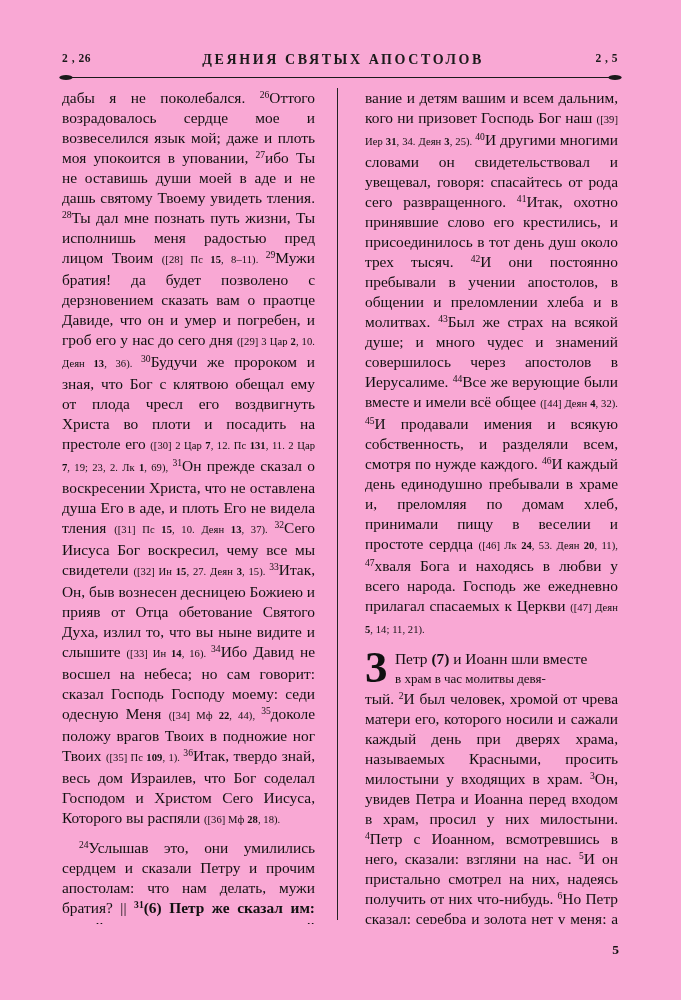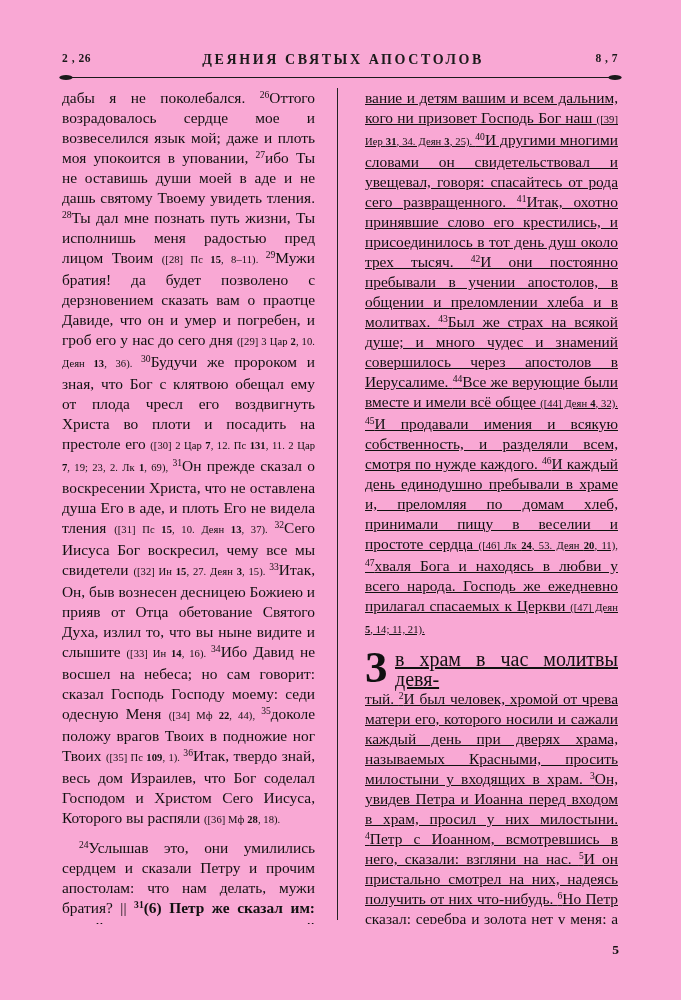--- a/index.html
+++ b/index.html
@@ -90,21 +90,21 @@
     height: 836px;
   }
   .col {
     position: absolute;
     top: 0;
     width: 253px;
     height: 836px;
     overflow: hidden;
   }
   .col.left  { left: 0px; }
-  .col.right { left: 303px; text-decoration: underline; }
+  .col.right { left: 303px; }
 
   .col p {
     margin: 0;
     text-align: justify;
     text-justify: inter-word;
     font-size: 15.4px;
     line-height: 20.0px;
     hyphens: manual;
     -webkit-hyphens: manual;
   }
@@ -136,42 +136,42 @@
   .chapter .dropcap {
     position: absolute;
     left: 0px;
     top: -2px;
     font-size: 45px;
     line-height: 40px;
     font-weight: bold;
     font-family: "Liberation Serif", "DejaVu Serif", serif;
   }
   .chapter p.first  { margin: 0; padding-left: 30px; text-align: justify; font-size: 15.4px; line-height: 20.0px; }
-  .chapter p.second { margin: 0; padding-left: 30px; text-align: justify; font-size: 20px; line-height: 20.0px; }
+  .chapter p.second { margin: 0; padding-left: 30px; text-align: justify; font-size: 13px; line-height: 20.0px; }
   .chapter p.rest   { margin: 0; text-align: justify; font-size: 15.4px; line-height: 20.0px; }
 
   
   .folio {
     position: absolute;
     right: 62px;
     bottom: 42px;
     font-size: 13.5px;
     font-weight: bold;
     color: #111111;
   }
 </style>
 </head>
 <body>
 
 <div class="page">
 
   <div class="runhead">
     <span class="runhead-side">2 , 26</span>
     <span class="runhead-title">ДЕЯНИЯ СВЯТЫХ АПОСТОЛОВ</span>
-    <span class="runhead-side">8 , 7</span>
+    <span class="runhead-side">2 , 5</span>
   </div>
 
   <div class="head-rule">
     <span class="cap left"></span>
     <span class="bar"></span>
     <span class="cap right"></span>
   </div>
 
   <div class="col-divider"></div>
 
@@ -179,20 +179,21 @@
 
     <div class="col left" id="col-left">
         <p>дабы я не поколебался. <sup class="vn">26</sup>Оттого возрадовалось сердце мое и возвеселился язык мой; даже и плоть моя упокоится в уповании, <sup class="vn">27</sup>ибо Ты не оставишь души моей в аде и не дашь святому Твоему увидеть тления. <sup class="vn">28</sup>Ты дал мне познать путь жизни, Ты исполнишь меня радостью пред лицом Твоим <span class="ref">([28] Пс <b>15</b>, 8–11). </span><sup class="vn">29</sup>Мужи братия! да будет позволено с дерзновением сказать вам о праотце Давиде, что он и умер и погребен, и гроб его у нас до сего дня <span class="ref">([29] 3 Цар <b>2</b>, 10. Деян <b>13</b>, 36). </span><sup class="vn">30</sup>Будучи же пророком и зная, что Бог с клятвою обещал ему от плода чресл его воздвигнуть Христа во плоти и посадить на престоле его <span class="ref">([30] 2 Цар <b>7</b>, 12. Пс <b>131</b>, 11. 2 Цар <b>7</b>, 19; 23, 2. Лк <b>1</b>, 69), </span><sup class="vn">31</sup>Он прежде сказал о воскресении Христа, что не оставлена душа Его в аде, и плоть Его не видела тления <span class="ref">([31] Пс <b>15</b>, 10. Деян <b>13</b>, 37). </span><sup class="vn">32</sup>Сего Иисуса Бог воскресил, чему все мы свидетели <span class="ref">([32] Ин <b>15</b>, 27. Деян <b>3</b>, 15). </span><sup class="vn">33</sup>Итак, Он, быв вознесен десницею Божиею и прияв от Отца обетование Святого Духа, излил то, что вы ныне видите и слышите <span class="ref">([33] Ин <b>14</b>, 16). </span><sup class="vn">34</sup>Ибо Давид не восшел на небеса; но сам говорит: сказал Господь Господу моему: седи одесную Меня <span class="ref">([34] Мф <b>22</b>, 44), </span><sup class="vn">35</sup>доколе положу врагов Твоих в подножие ног Твоих <span class="ref">([35] Пс <b>109</b>, 1). </span><sup class="vn">36</sup>Итак, твердо знай, весь дом Израилев, что Бог соделал Господом и Христом Сего Иисуса, Которого вы распяли <span class="ref">([36] Мф <b>28</b>, 18).</span></p>
         <p class="indent gap"><sup class="vn">24</sup>Услышав это, они умилились сердцем и сказали Петру и прочим апостолам: что нам делать, мужи братия? || <sup class="vn b">31</sup><span class="bold">(6) Петр же сказал им: покайтесь, и да крестится каждый из вас во имя Иисуса Христа для прощения грехов; и полу́чите дар Святого Духа. </span>Ибо вам принадлежит обето-</p>
       </div>
 
     <div class="col right" id="col-right">
         <p>вание и детям вашим и всем дальним, кого ни призовет Господь Бог наш <span class="ref">([39] Иер <b>31</b>, 34. Деян <b>3</b>, 25). </span><sup class="vn">40</sup>И другими многими словами он свидетельствовал и увещевал, говоря: спасайтесь от рода сего развращенного. <sup class="vn">41</sup>Итак, охотно принявшие слово его крестились, и присоединилось в тот день душ около трех тысяч. <sup class="vn">42</sup>И они постоянно пребывали в учении апостолов, в общении и преломлении хлеба и в молитвах. <sup class="vn">43</sup>Был же страх на всякой душе; и много чудес и знамений совершилось через апостолов в Иерусалиме. <sup class="vn">44</sup>Все же верующие были вместе и имели всё общее <span class="ref">([44] Деян <b>4</b>, 32). </span><sup class="vn">45</sup>И продавали имения и всякую собственность, и разделяли всем, смотря по нужде каждого. <sup class="vn">46</sup>И каждый день единодушно пребывали в храме и, преломляя по домам хлеб, принимали пищу в веселии и простоте сердца <span class="ref">([46] Лк <b>24</b>, 53. Деян <b>20</b>, 11), </span><sup class="vn">47</sup>хваля Бога и находясь в любви у всего народа. Господь же ежедневно прилагал спасаемых к Церкви <span class="ref">([47] Деян <b>5</b>, 14; 11, 21).</span></p>
         <div class="chapter">
           <span class="dropcap">3</span>
+          <p class="first">Петр <b>(7)</b> и Иоанн шли вместе</p>
           <p class="second">в храм в час молитвы девя-</p>
           <p class="rest">тый. <sup class="vn">2</sup>И был человек, хромой от чрева матери его, которого носили и сажали каждый день при дверях храма, называемых Красными, просить милостыни у входящих в храм. <sup class="vn">3</sup>Он, увидев Петра и Иоанна перед входом в храм, просил у них милостыни. <sup class="vn">4</sup>Петр с Иоанном, всмотревшись в него, сказали: взгляни на нас. <sup class="vn">5</sup>И он пристально смотрел на них, надеясь получить от них что-нибудь. <sup class="vn">6</sup>Но Петр сказал: серебра и золота нет у меня; а что имею, то даю тебе: во имя Иисуса Христа Назорея встань и ходи. И, взяв его за правую руку, поднял; и вдруг укрепились его</p>
         </div>
       </div>
 
   </div>
 
   <div class="folio">5</div>
 
 </div>

